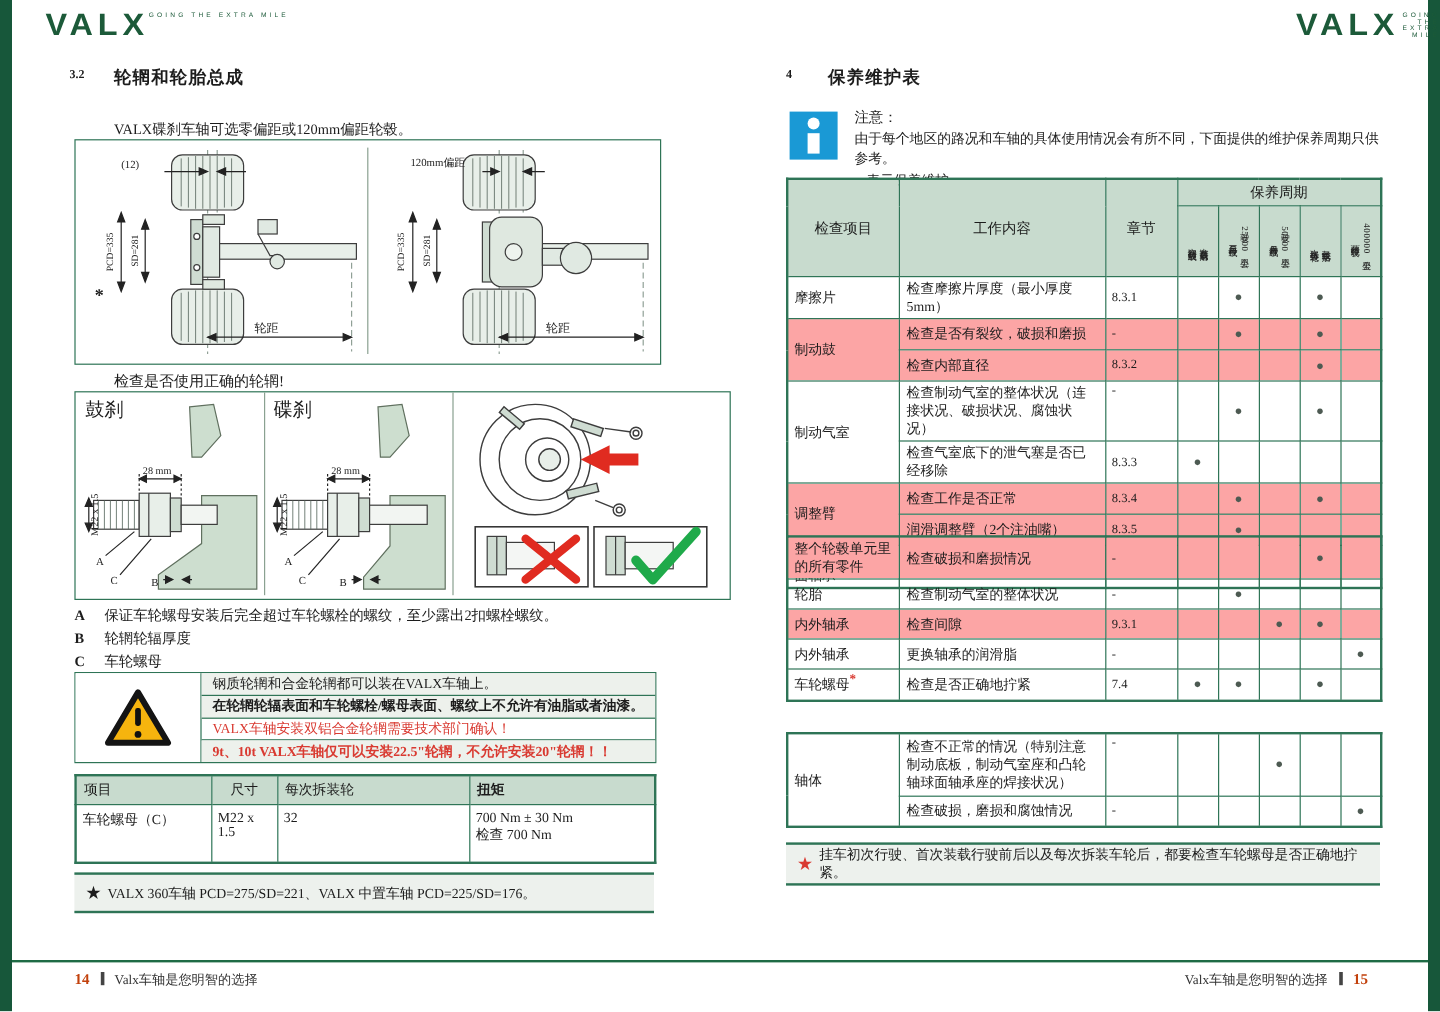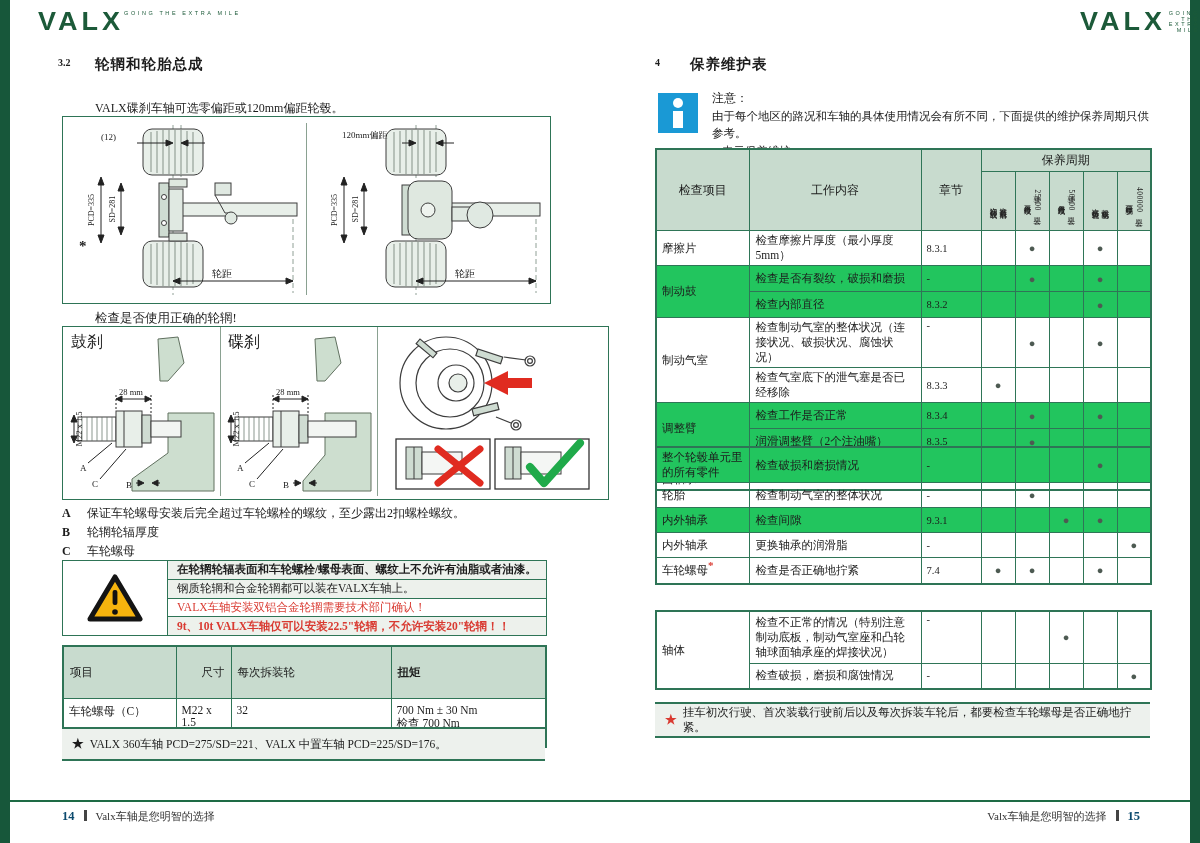--- a/index.html
+++ b/index.html
@@ -31,21 +31,21 @@
   .warn-row:last-child{border-bottom:none;}
   .wlight{background:#edf1ec;}
   .wred{color:#d93a31;}
   .wbold{font-weight:bold;}
   
   table{border-collapse:collapse;table-layout:fixed;}
   .dtable{border:2px solid #2e7456;}
   .dtable td,.dtable th{border:1.5px solid #2f7557;font-size:11.5px;font-weight:normal;
        vertical-align:middle;overflow:hidden;}
   .thead{background:#c8dbce;}
-  .shade td{background:#22c55e;}
+  .shade td{background:#fca5a5;}
   td.item{text-align:left;padding:2px 5px;}
   td.work{text-align:left;padding:2px 6px;}
   td.ch{text-align:left;padding:2px 5px;font-size:10.5px;font-family:"Liberation Serif",serif;}
   td.dot{text-align:center;color:#4d5a52;font-size:11px;}
   th.colh{background:#c8dbce;text-align:center;font-size:12px;padding:2px;}
   th.vh{background:#c8dbce;height:56px;padding:1px 0;text-align:center;vertical-align:middle;}
   .vlab{writing-mode:vertical-lr;text-orientation:mixed;white-space:pre-line;
         font-size:7.5px;line-height:1.3;display:inline-block;letter-spacing:.5px;color:#222;}
   
   .fnbox{position:absolute;background:#edf1ed;border-top:2px solid #2e7456;border-bottom:2px solid #2e7456;
@@ -55,21 +55,21 @@
   .redsup{color:#d93a31;font-weight:bold;font-size:11px;vertical-align:super;line-height:0;}
   
   .info-icon{position:absolute;width:40px;height:40px;background:#1a99d5;}
   .info-dot{position:absolute;left:15px;top:5px;width:10px;height:10px;border-radius:50%;background:#fff;}
   .info-stem{position:absolute;left:15px;top:18px;width:10px;height:17px;background:#fff;}
   .note-txt{position:absolute;font-size:11.5px;line-height:1.55;}
   .note-title{font-size:12px;}
   
   .footrule{position:absolute;left:10px;right:10px;top:800px;height:2px;background:#1e6b45;}
   .footer-item{position:absolute;top:809px;font-size:11px;color:#333;}
-  .pageno{font-weight:bold;font-size:12.5px;color:#0c4a6e;}
+  .pageno{font-weight:bold;font-size:12.5px;color:#c2410c;}
   .fdiv{display:inline-block;width:3px;height:11px;background:#444;margin:0 9px;vertical-align:-1px;}
   
   svg text{font-family:"Liberation Serif","DejaVu Serif",serif;fill:#222;}
   .panel-label{position:absolute;font-size:16px;}
 </style>
 </head>
 <body>
 
 <div id="page">
   <div class="edgebar" style="left:0;"></div>
@@ -355,38 +355,38 @@
 
   <div class="warnbox" style="left:62px;top:560px;width:483px;height:74px;">
     <div class="warn-icon-cell">
       <svg width="58" height="50" viewBox="0 0 58 50">
         <polygon points="29,4 54,46 4,46" fill="#f6b40e" stroke="#141414" stroke-width="5" stroke-linejoin="round"></polygon>
         <rect x="26.6" y="17" width="4.8" height="15" rx="2" fill="#111"></rect>
         <circle cx="29" cy="39" r="2.8" fill="#111"></circle>
       </svg>
     </div>
     <div class="warn-rows">
+      <div class="warn-row wlight">钢质轮辋和合金轮辋都可以装在VALX车轴上。</div>
       <div class="warn-row wlight wbold">在轮辋轮辐表面和车轮螺栓/螺母表面、螺纹上不允许有油脂或者油漆。</div>
-      <div class="warn-row wlight">钢质轮辋和合金轮辋都可以装在VALX车轴上。</div>
       <div class="warn-row wred">VALX车轴安装双铝合金轮辋需要技术部门确认！</div>
       <div class="warn-row wlight wred wbold">9t、10t VALX车轴仅可以安装22.5"轮辋，不允许安装20"轮辋！！</div>
     </div>
   </div>
 
   <table class="dtable abs" style="left:62px;top:645px;width:483px;">
     <colgroup>
         <col style="width:113px">
         <col style="width:55px">
         <col style="width:160px">
         <col style="width:155px">
       </colgroup>
     <tbody>
         <tr class="thead" style="height:23px;">
       <th style="text-align:left;padding:2px 6px;">项目</th>
-      <th style="text-align:right;padding:18px 6px;">尺寸</th>
+      <th style="text-align:center;padding:4px 6px;">尺寸</th>
       <th style="text-align:left;padding:2px 6px;">每次拆装轮</th>
       <th style="text-align:left;padding:2px 6px;font-weight:bold;">扭矩</th>
     </tr>
     <tr style="height:48px;">
       <td class="item" style="vertical-align:top;padding-top:5px;">车轮螺母（C）</td>
       <td class="item" style="vertical-align:top;padding-top:5px;">M22 x 1.5</td>
       <td class="item" style="vertical-align:top;padding-top:5px;">32</td>
       <td class="item" style="vertical-align:top;padding-top:5px;">
         <div>700 Nm ± 30 Nm</div>
         <div>检查 700 Nm</div>

